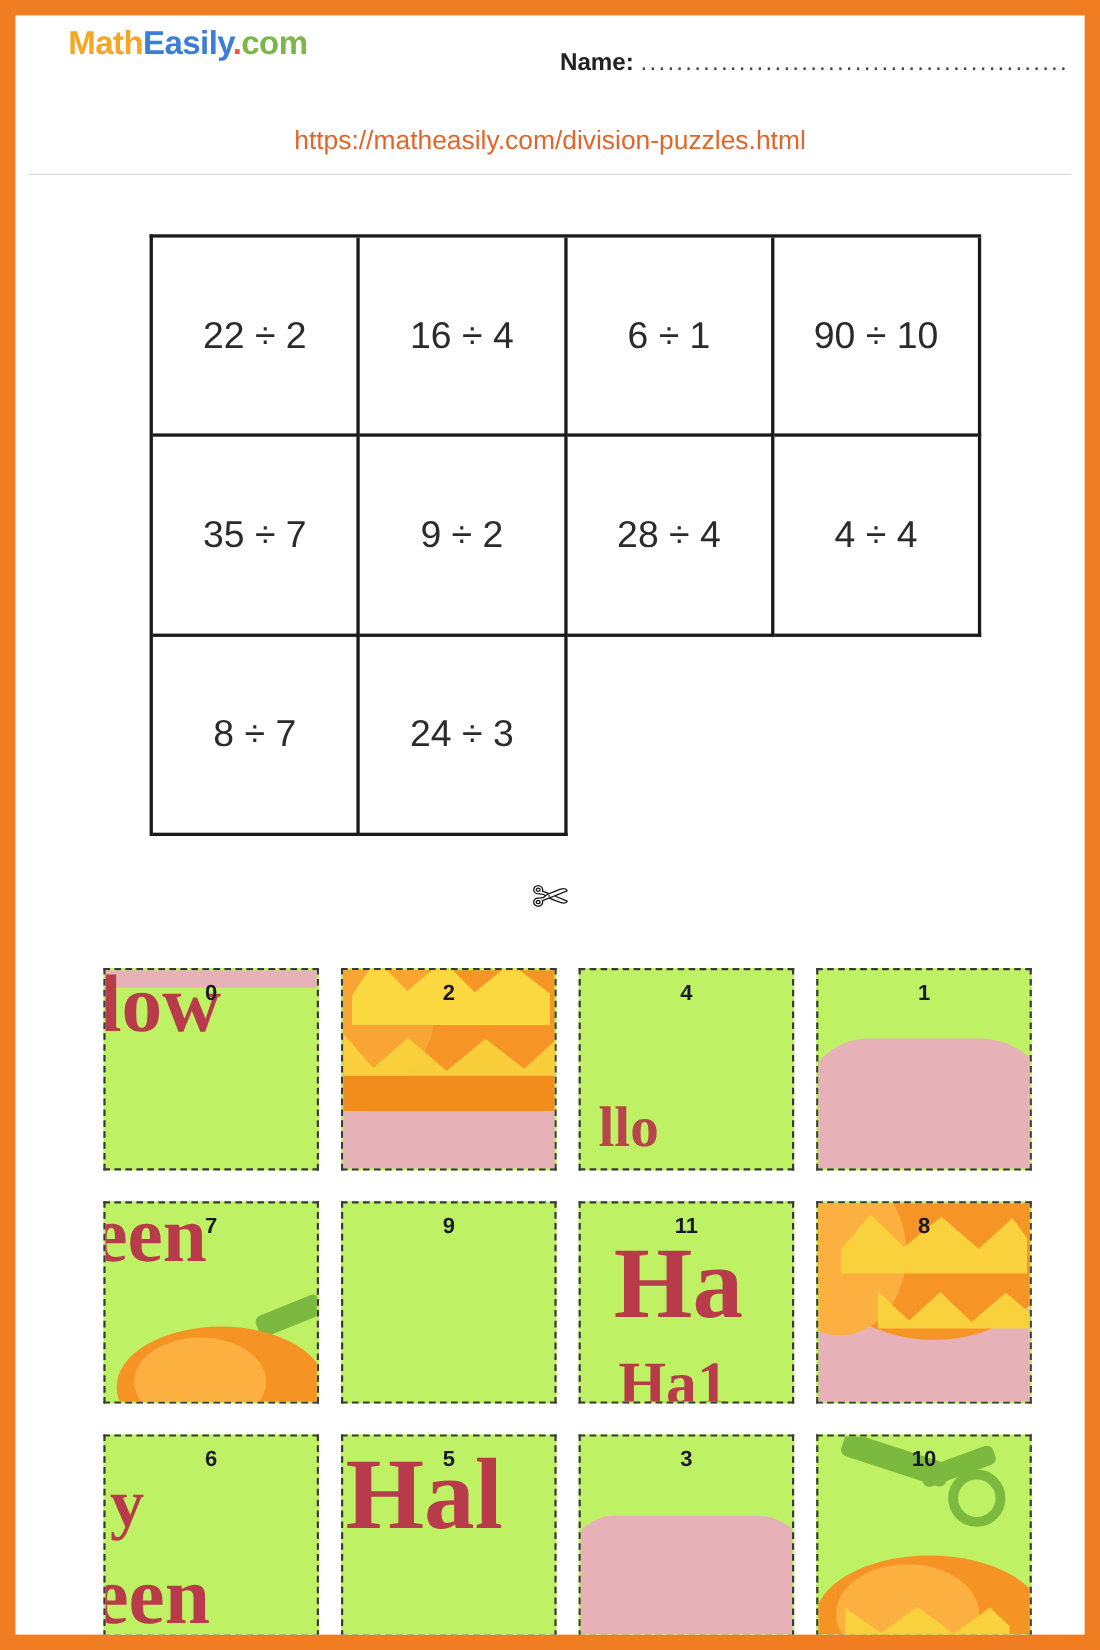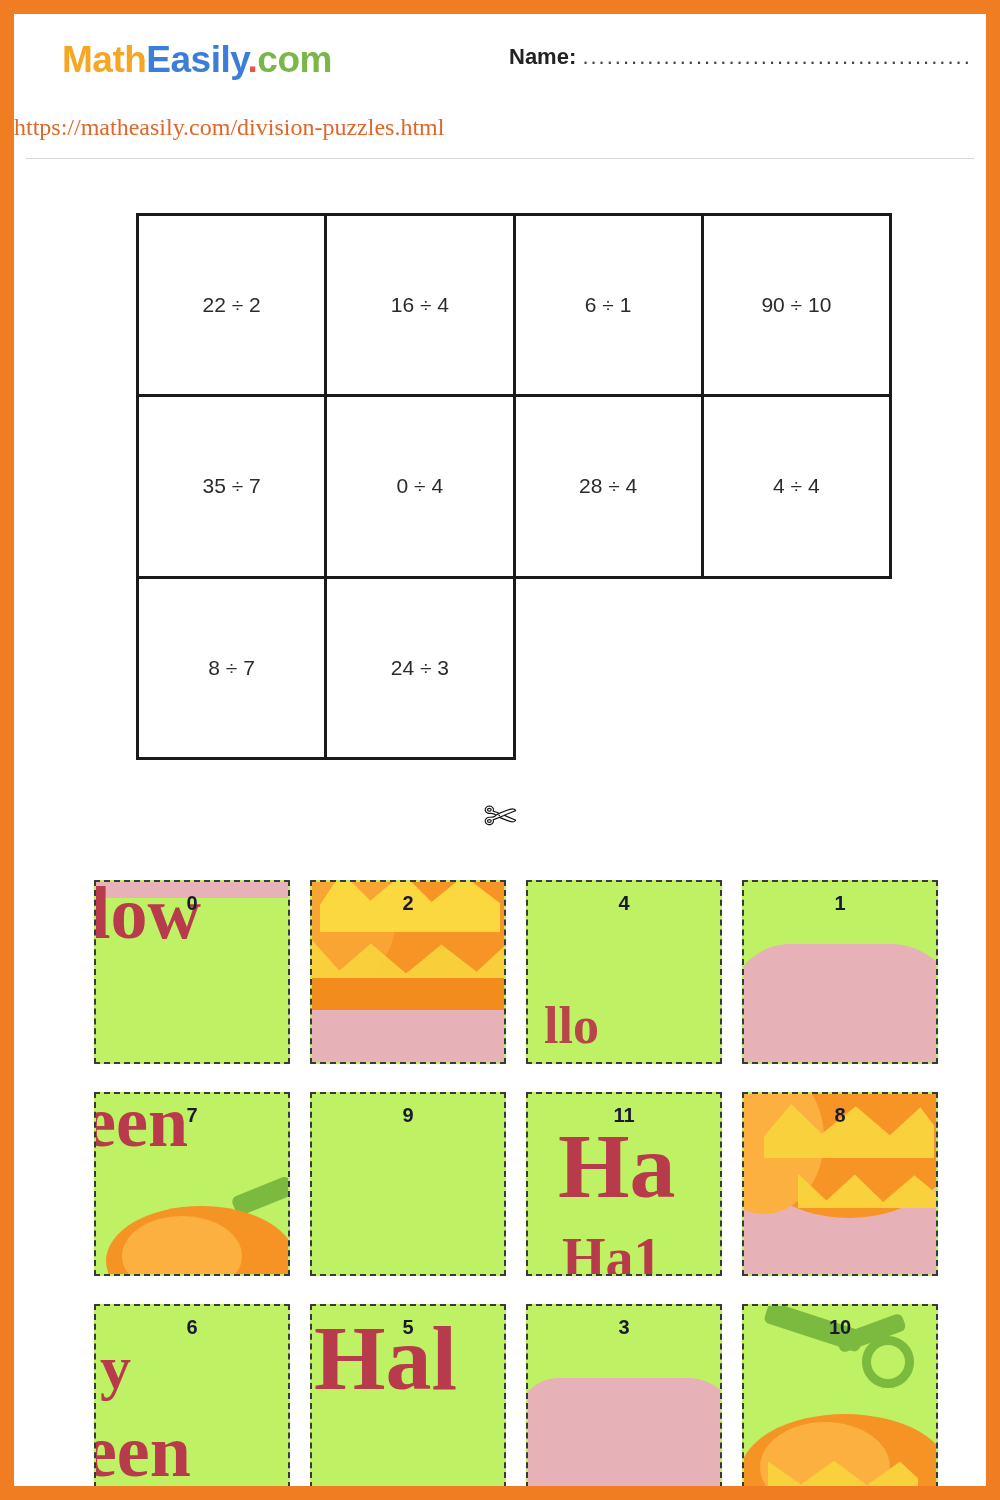--- a/index.html
+++ b/index.html
@@ -25,22 +25,22 @@
   }
 
   
   .header {
     position: relative;
     height: 148px;
   }
   .logo {
     position: absolute;
     left: 48px;
-    top: 25px;
-    font-size: 37px;
+    top: 9px;
+    font-size: 30px;
     font-weight: bold;
     letter-spacing: -0.5px;
     white-space: nowrap;
   }
   .logo .c1 { color: #f5a623; }
   .logo .c2 { color: #3b7dd8; }
   .logo .c3 { color: #e8573f; }
   .logo .c4 { color: #7ab648; }
 
   .name-line {
@@ -53,21 +53,22 @@
     white-space: nowrap;
   }
   .name-label { font-weight: bold; color: #222; margin-top: 48px; }
   .name-dots { letter-spacing: 2px; color: #444; }
 
   .url {
     position: absolute;
     left: 0;
     top: 100px;
     width: 100%;
-    font-family: Liberation Serif, serif;
+    text-align: center;
+    font-family: Liberation Sans, sans-serif;
     font-size: 24px;
     color: #e0662a;
   }
   .divider {
     position: absolute;
     left: 12px;
     top: 144px;
     width: 948px;
     height: 1px;
     background: #d8d8d8;
@@ -87,21 +88,21 @@
     border-left: 3px solid #1a1a1a;
     box-sizing: border-box;
   }
   .cell {
     border-right: 3px solid #1a1a1a;
     border-bottom: 3px solid #1a1a1a;
     box-sizing: border-box;
     display: flex;
     align-items: center;
     justify-content: center;
-    font-size: 21px;
+    font-size: 34px;
     color: #2b2b2b;
     font-family: "Liberation Sans", sans-serif;
   }
 
   
   .scissors {
     position: absolute;
     left: 0;
     top: 782px;
     width: 100%;
@@ -191,21 +192,21 @@
     <div class="url">https://matheasily.com/division-puzzles.html</div>
     <div class="divider"></div>
   </div>
 
   <div class="grid">
     <div class="cell">22 ÷ 2</div>
     <div class="cell">16 ÷ 4</div>
     <div class="cell">6 ÷ 1</div>
     <div class="cell">90 ÷ 10</div>
     <div class="cell">35 ÷ 7</div>
-    <div class="cell">0 ÷ 4</div>
+    <div class="cell">9 ÷ 2</div>
     <div class="cell">28 ÷ 4</div>
     <div class="cell">4 ÷ 4</div>
     <div class="cell">8 ÷ 7</div>
     <div class="cell">24 ÷ 3</div>
   </div>
 
   <div class="scissors">✄</div>
 
   <div class="pieces">
 

